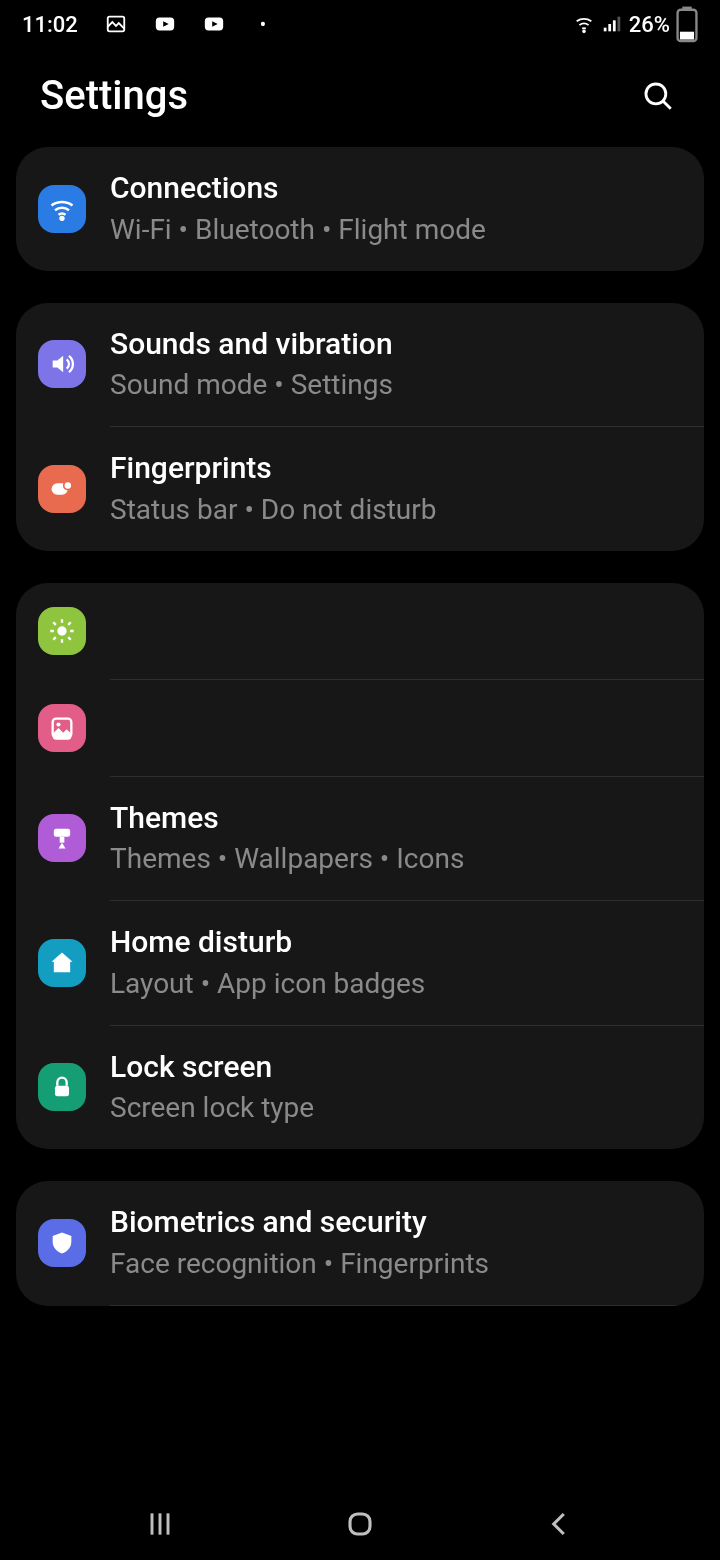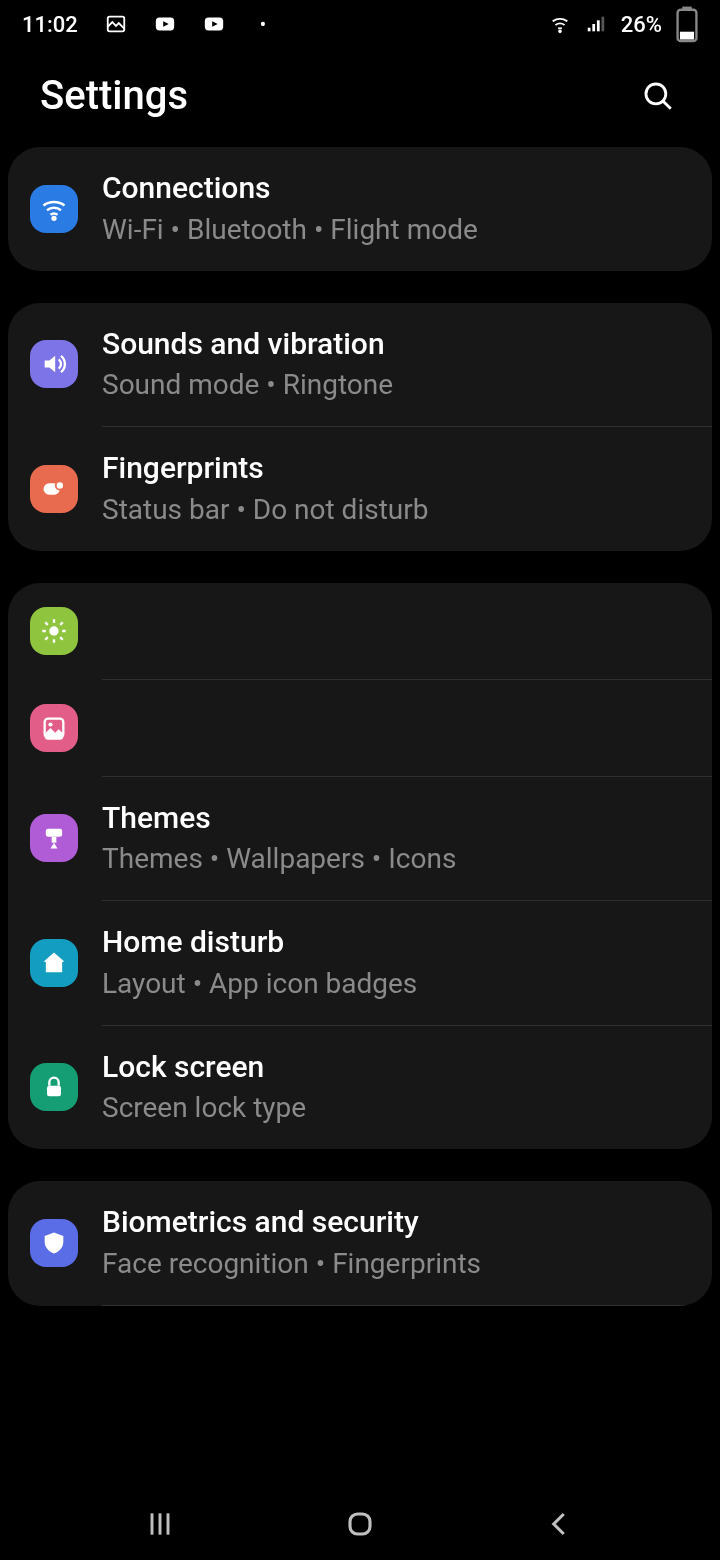--- a/index.html
+++ b/index.html
@@ -1,30 +1,30 @@
 <!DOCTYPE html>
 <html><head>
   <meta charset="utf-8">
   <style>
     * { margin: 0; padding: 0; box-sizing: border-box; -webkit-font-smoothing: antialiased; }
     html, body { width: 720px; height: 1560px; overflow: hidden; background: #000; font-family: -apple-system, BlinkMacSystemFont, 'Segoe UI', Roboto, sans-serif; color: #fff; }
     
     
     .status-bar { height: 48px; display: flex; align-items: center; justify-content: space-between; padding: 0 22px; font-size: 22px; font-weight: 500; color: #fff; }
     .status-left { display: flex; align-items: center; gap: 27px; }
-    .status-right { display: flex; align-items: center; gap: 14px; }
+    .status-right { display: flex; align-items: center; gap: 6px; }
     .status-icon { width: 22px; height: 22px; display:inline-flex; align-items:center; justify-content:center;}
     
     
     .header { display: flex; align-items: center; justify-content: space-between; padding: 24px 40px 28px; }
     .header-title { font-size: 40px; font-weight: 500; color: #fff; }
     .search-btn { width: 44px; height: 44px; display:flex; align-items:center; justify-content:center; color:#fff; }
     
     
-    .content { padding: 0 8px; display: flex; flex-direction: column; gap: 32px; }
+    .content { padding: 0 16px; display: flex; flex-direction: column; gap: 32px; }
     .card { background: #171717; border-radius: 32px; overflow: hidden; }
     .row { display: flex; align-items: center; padding: 24px 22px 24px 22px; gap: 24px; }
     .icon-wrap { width: 48px; height: 48px; border-radius: 16px; display:flex; align-items:center; justify-content:center; flex-shrink:0; }
     .icon-wrap svg { width: 28px; height: 28px; }
     .row-text { flex:1; display:flex; flex-direction:column; gap:6px; }
     .row-title { font-size: 30px; font-weight: 500; color: #fff; line-height:1.15; }
     .row-sub { font-size: 28px; color: #8a8a8a; line-height:1.25; }
     .divider { height: 1px; background: #2f2f2f; margin-left: 94px; }
     
     
@@ -127,21 +127,21 @@
       <div class="row">
         <div class="icon-wrap bg-purple">
           <svg viewBox="0 0 24 24" fill="#fff">
             <path d="M4 9v6h4l5 4V5L8 9H4z"></path>
             <path d="M16 8a5 5 0 010 8" fill="none" stroke="#fff" stroke-width="2"></path>
             <path d="M18 5a9 9 0 010 14" fill="none" stroke="#fff" stroke-width="2"></path>
           </svg>
         </div>
         <div class="row-text">
           <div class="row-title">Sounds and vibration</div>
-          <div class="row-sub">Sound mode  •  Ringtone</div>
+          <div class="row-sub">Sound mode  •  Settings</div>
         </div>
       </div>
       <div class="divider"></div>
       <div class="row">
         <div class="icon-wrap bg-orange">
           <svg viewBox="0 0 24 24" fill="#fff">
             <rect x="3" y="7" width="14" height="10" rx="5"></rect>
             <circle cx="17" cy="9" r="3.5" fill="#fff" stroke="#e86b4f" stroke-width="1.5"></circle>
           </svg>
         </div>

